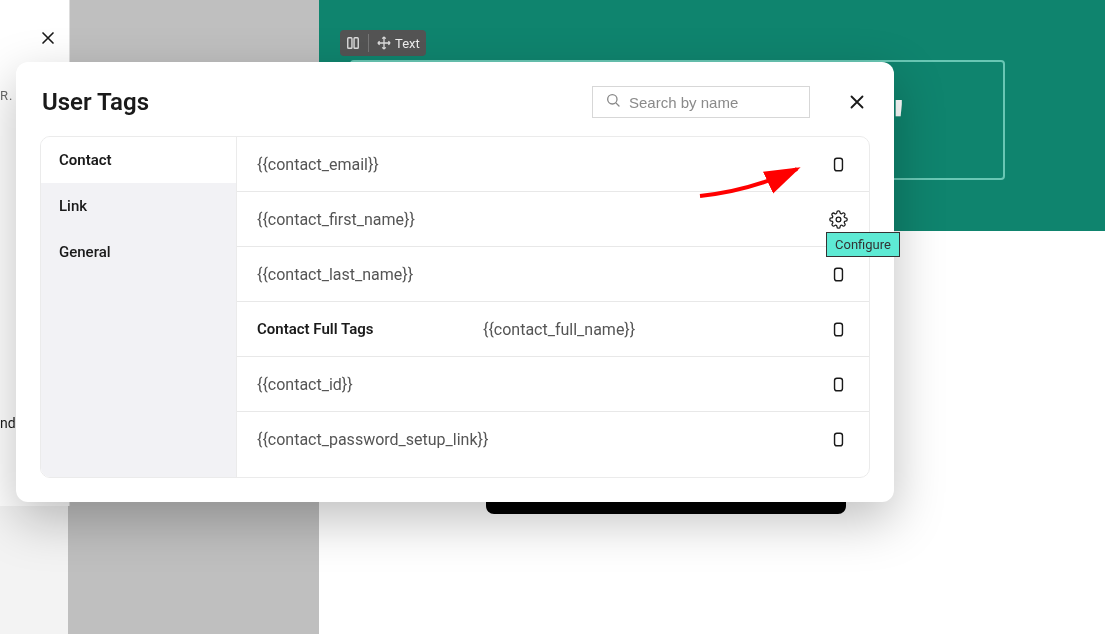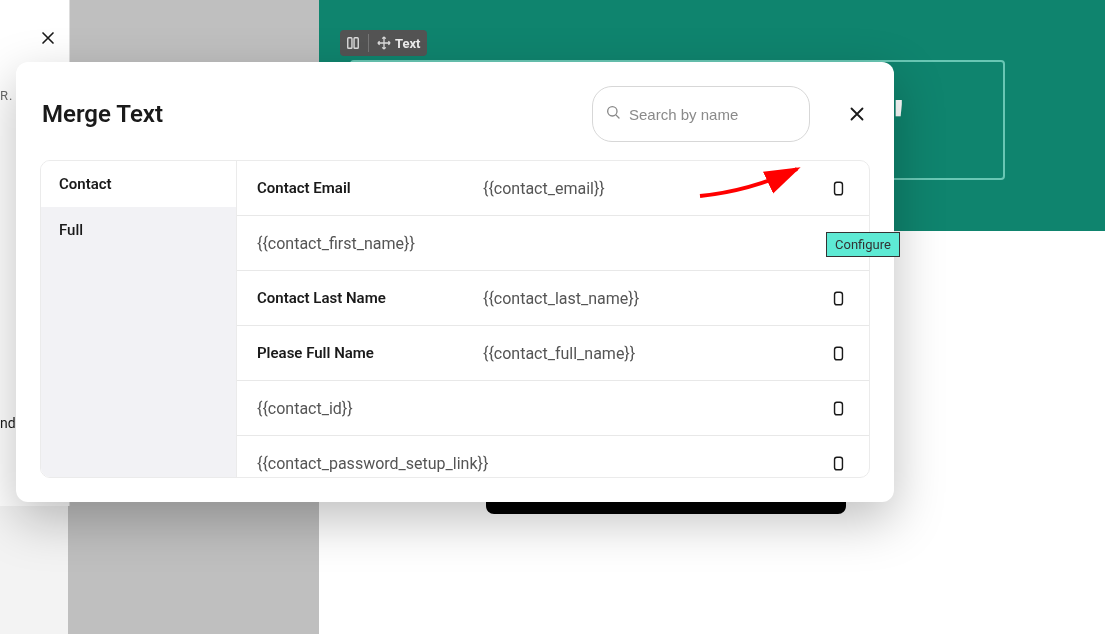--- a/index.html
+++ b/index.html
@@ -93,21 +93,20 @@
       position: absolute;
       left: 340px;
       top: 30px;
       height: 26px;
       background: #545454;
       border-radius: 4px;
       display: flex;
       align-items: center;
       padding: 0 6px;
       gap: 8px;
-      font-weight: bold;
     }
     .bg-toolbar-icon {
       width: 14px;
       height: 14px;
       display: flex;
       align-items: center;
       justify-content: center;
     }
     .bg-toolbar-sep {
       width: 1px;
@@ -167,23 +166,23 @@
       gap: 20px;
     }
     .modal-title {
       font-size: 24px;
       font-weight: 600;
       color: #1a1a1a;
       flex: 1;
     }
     .search-box {
       width: 218px;
-      height: 56px;
+      height: 32px;
       border: 1px solid #d7d7d7;
-      border-radius: 20px;
+      border-radius: 0;
       display: flex;
       align-items: center;
       padding: 0 12px;
       gap: 8px;
     }
     .search-box svg { width: 16px; height: 16px; stroke: #888; }
     .search-input {
       border: none;
       outline: none;
       font-size: 15px;
@@ -319,21 +318,21 @@
         <path d="M18 6L6 18M6 6l12 12"></path>
       </svg>
     </span>
   </div>
   <div class="bg-truncated1">R.</div>
   <div class="bg-truncated2">ndi</div>
 </div>
 
 <div class="modal">
   <div class="modal-header">
-    <h1 class="modal-title">Merge Text</h1>
+    <h1 class="modal-title">User Tags</h1>
     <div class="search-box">
       <span>
         <svg viewBox="0 0 24 24" fill="none" stroke-width="2" stroke-linecap="round">
           <circle cx="11" cy="11" r="7"></circle>
           <path d="M21 21l-4.3-4.3"></path>
         </svg>
       </span>
       <input class="search-input" type="text" placeholder="Search by name" style="">
     </div>
     <span class="modal-close-icon">
@@ -342,58 +341,59 @@
       </svg>
     </span>
   </div>
 
   <div class="modal-body">
     <div class="sidebar">
       <div class="sidebar-item active">
         <span>Contact</span>
       </div>
       <div class="sidebar-item">
-        <span>Full</span>
+        <span>Link</span>
+      </div>
+      <div class="sidebar-item">
+        <span>General</span>
       </div>
     </div>
 
     <div class="content">
 
       <div class="tag-row">
-        <div class="tag-name">Contact Email</div>
         <div class="tag-code">{{contact_email}}</div>
         <span class="tag-action">
           <svg viewBox="0 0 24 24" stroke-width="1.8" stroke-linejoin="round">
             <rect x="7" y="4" width="10" height="16" rx="3"></rect>
           </svg>
         </span>
       </div>
 
       <div class="tag-row">
         <div class="tag-code">{{contact_first_name}}</div>
         <span class="tag-action">
           <svg viewBox="0 0 24 24" stroke-width="1.6" stroke-linejoin="round">
             <circle cx="12" cy="12" r="3"></circle>
             <path d="M19.4 15a1.65 1.65 0 0 0 .33 1.82l.06.06a2 2 0 1 1-2.83 2.83l-.06-.06a1.65 1.65 0 0 0-1.82-.33 1.65 1.65 0 0 0-1 1.51V21a2 2 0 1 1-4 0v-.09a1.65 1.65 0 0 0-1-1.51 1.65 1.65 0 0 0-1.82.33l-.06.06a2 2 0 1 1-2.83-2.83l.06-.06a1.65 1.65 0 0 0 .33-1.82 1.65 1.65 0 0 0-1.51-1H3a2 2 0 1 1 0-4h.09a1.65 1.65 0 0 0 1.51-1 1.65 1.65 0 0 0-.33-1.82l-.06-.06a2 2 0 1 1 2.83-2.83l.06.06a1.65 1.65 0 0 0 1.82.33h0a1.65 1.65 0 0 0 1-1.51V3a2 2 0 1 1 4 0v.09a1.65 1.65 0 0 0 1 1.51h0a1.65 1.65 0 0 0 1.82-.33l.06-.06a2 2 0 1 1 2.83 2.83l-.06.06a1.65 1.65 0 0 0-.33 1.82v0a1.65 1.65 0 0 0 1.51 1H21a2 2 0 1 1 0 4h-.09a1.65 1.65 0 0 0-1.51 1z"></path>
           </svg>
         </span>
       </div>
 
       <div class="tag-row">
-        <div class="tag-name">Contact Last Name</div>
         <div class="tag-code">{{contact_last_name}}</div>
         <span class="tag-action">
           <svg viewBox="0 0 24 24" stroke-width="1.8" stroke-linejoin="round">
             <rect x="7" y="4" width="10" height="16" rx="3"></rect>
           </svg>
         </span>
       </div>
 
       <div class="tag-row">
-        <div class="tag-name">Please Full Name</div>
+        <div class="tag-name">Contact Full Tags</div>
         <div class="tag-code">{{contact_full_name}}</div>
         <span class="tag-action">
           <svg viewBox="0 0 24 24" stroke-width="1.8" stroke-linejoin="round">
             <rect x="7" y="4" width="10" height="16" rx="3"></rect>
           </svg>
         </span>
       </div>
 
       <div class="tag-row">
         <div class="tag-code">{{contact_id}}</div>

